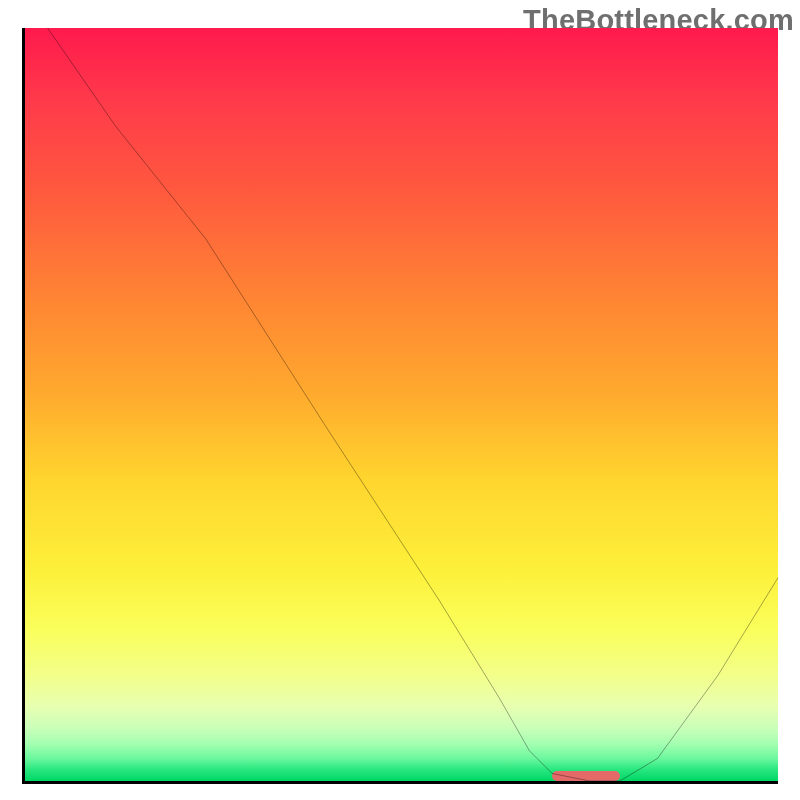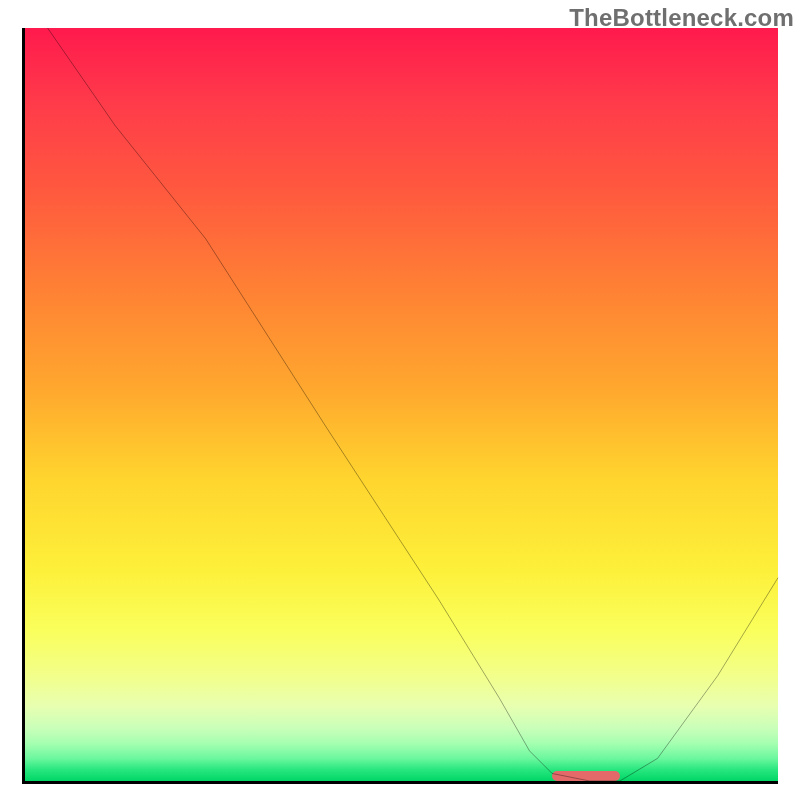--- a/index.html
+++ b/index.html
@@ -13,21 +13,21 @@
   .outer {
     position: relative;
     width: 800px;
     height: 800px;
   }
   .watermark {
     position: absolute;
     top: 4px;
     right: 6px;
     color: #6f6f6f;
-    font-size: 24px;
+    font-size: 29px;
     font-weight: 600;
     letter-spacing: 0.2px;
   }
   .plot-frame {
     position: absolute;
     left: 22px;
     top: 28px;
     width: 756px;
     height: 756px;
     border-left: 3px solid #000;

